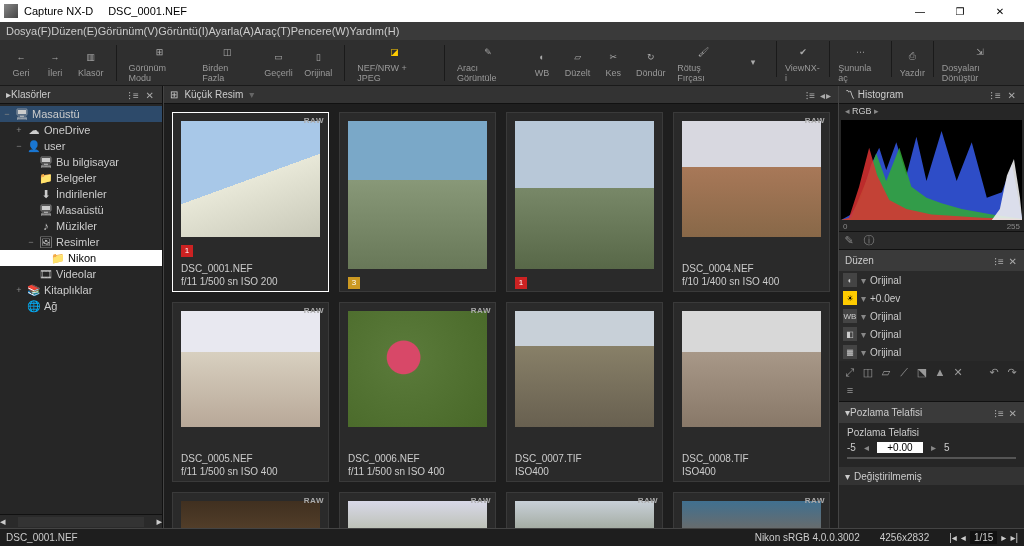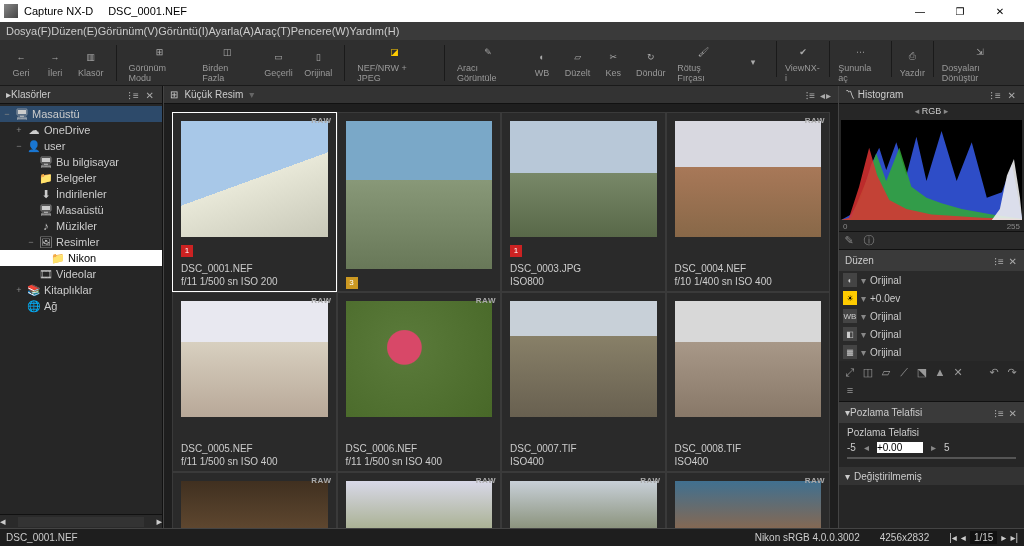--- a/index.html
+++ b/index.html
@@ -23,21 +23,21 @@
 .path{padding:2px 6px;background:#1e1e1e;font-size:10px}
 .tree{flex:1;overflow:auto;padding:2px 0}
 .tree-row{display:flex;align-items:center;height:16px;padding:0 2px;font-size:11px;gap:3px}
 .tree-row .exp{width:10px;text-align:center;color:#888;font-size:9px}
 .tree-row .ic{width:14px;text-align:center}
 .tree-row.sel{background:#fff;color:#000}
 .tree-row.top{background:#2d4a6a}
 .center{flex:1;display:flex;flex-direction:column;background:#1e1e1e;border-left:1px solid #444;border-right:1px solid #444}
 .center-header{height:18px;background:#333;display:flex;align-items:center;padding:0 6px;font-size:10px;gap:6px;border-bottom:1px solid #111}
 .center-header .ctrl{margin-left:auto;letter-spacing:1px;color:#aaa}
-.thumbs{flex:1;overflow:auto;padding:8px;display:grid;grid-template-columns:repeat(4,1fr);gap:0}
+.thumbs{flex:1;overflow:auto;padding:8px;display:grid;grid-template-columns:repeat(4,1fr);gap:10px}
 .thumb{background:#2a2a2a;border:1px solid #3a3a3a;display:flex;flex-direction:column;position:relative;height:180px}
 .thumb.sel{border-color:#fff}
 .thumb .raw-tag{position:absolute;top:3px;right:4px;font-size:8px;color:#aaa;font-weight:bold;letter-spacing:0.5px}
 .thumb .img{flex:1;margin:8px;display:flex;align-items:center;justify-content:center}
 .thumb .img .ph{width:100%;height:100%}
 .thumb .meta{padding:3px 8px;font-size:10px;line-height:13px}
 .thumb .badge{width:12px;height:12px;margin:0 8px 2px;display:inline-block;font-size:8px;color:#fff;text-align:center;line-height:12px}
 .thumb .badge.r{background:#cc2222}
 .thumb .badge.y{background:#cc9922}
 .thumb.short{height:68px}
@@ -47,21 +47,21 @@
 .hist-ticks{display:flex;justify-content:space-between;padding:0 4px;font-size:8px;color:#888}
 .section-head{height:22px;background:#3a3a3a;display:flex;align-items:center;padding:0 6px;font-size:10px;border-top:1px solid #111}
 .section-head .ctrl{margin-left:auto;letter-spacing:1px;color:#aaa}
 .adj-row{display:flex;align-items:center;height:18px;padding:0 4px;gap:4px;font-size:10px;background:#2a2a2a}
 .adj-row .sw{width:14px;height:14px;background:#444;display:flex;align-items:center;justify-content:center;font-size:8px}
 .adj-row .chev{color:#888}
 .tool-row{display:flex;gap:0;padding:2px;background:#262626;flex-wrap:wrap}
 .tool-row div{width:18px;height:18px;display:flex;align-items:center;justify-content:center;color:#999;font-size:11px}
 .exp-body{padding:4px 8px;font-size:10px}
 .exp-slider{display:flex;align-items:center;gap:8px;margin:4px 0}
-.exp-slider .val{background:#fff;color:#000;width:46px;font-size:10px}
+.exp-slider .val{background:#fff;color:#000;width:46px;text-align:center;font-size:10px}
 .exp-slider .track{flex:1;height:2px;background:#555}
 .drop-row{display:flex;align-items:center;height:18px;padding:0 6px;background:#333;font-size:10px;gap:4px}
 .status{height:18px;background:#1e1e1e;border-top:1px solid #444;display:flex;align-items:center;padding:0 6px;font-size:10px;gap:20px}
 .status .sp{flex:1}
 .hscroll{height:14px;background:#2a2a2a;border-top:1px solid #111;display:flex;align-items:center}
 .hscroll .tr{flex:1;height:10px;background:#333;margin:0 12px}
 .icon-tabs{display:flex;height:18px;background:#2a2a2a;border-top:1px solid #111}
 .icon-tabs div{width:20px;display:flex;align-items:center;justify-content:center;color:#888}
 .nav-ctrl{margin-left:auto;display:flex;align-items:center;gap:4px}
 .nav-ctrl .box{background:#111;padding:1px 4px}
@@ -293,24 +293,20 @@
           <div class="img">
             <div class="ph" style="background:linear-gradient(180deg,#7aa8c8 0%,#7aa8c8 40%,#889878 40%,#687858 100%)"></div>
           </div>
           <span class="badge y">3</span>
         </div>
         <div class="thumb">
           <div class="img">
             <div class="ph" style="background:linear-gradient(180deg,#b8c8d8 0%,#b8c8d8 45%,#788868 45%,#586848 100%)"></div>
           </div>
           <span class="badge r">1</span>
-          <div class="meta">
-            <div>DSC_0003.JPG</div>
-            <div>ISO800</div>
-          </div>
         </div>
         <div class="thumb">
           <span class="raw-tag">RAW</span>
           <div class="img">
             <div class="ph" style="background:linear-gradient(180deg,#d8d8e0 0%,#d8d8e0 40%,#a87858 40%,#886848 100%)"></div>
           </div>
           <span style="height:14px;display:block"></span>
           <div class="meta">
             <div>DSC_0004.NEF</div>
             <div>f/10 1/400 sn ISO 400</div>
@@ -383,21 +379,21 @@
           </div>
         </div>
       </div>
   </div>
 
   <div class="right-pane">
     <div class="pane-header">
       <span>〽</span>&nbsp;<span>Histogram</span>
       <span class="ctrl">⁝≡ ✕</span>
     </div>
-    <div style="padding:2px 6px;font-size:9px;text-align:center"><span style="color:#888">◂ </span><span>RGB</span><span style="color:#888"> ▸</span></div>
+    <div style="padding:2px 6px;font-size:9px;text-align:left"><span style="color:#888">◂ </span><span>RGB</span><span style="color:#888"> ▸</span></div>
     <div class="hist-box">
       <svg class="hist-svg" viewBox="0 0 180 90" preserveAspectRatio="none">
         <path d="M0,90 L10,85 20,70 30,40 38,25 45,45 55,20 65,50 75,15 85,55 100,10 115,55 130,20 145,70 160,65 170,40 180,88 L180,90 Z" fill="#3355dd" opacity="0.9"></path>
         <path d="M0,90 L10,88 25,55 35,30 45,55 58,25 70,60 85,70 100,75 120,80 150,85 180,89 L180,90 Z" fill="#33aa33" opacity="0.85"></path>
         <path d="M0,90 L8,88 18,60 28,25 36,50 48,72 65,80 90,85 140,88 180,89 L180,90 Z" fill="#dd3333" opacity="0.85"></path>
         <path d="M150,90 158,80 165,50 172,35 178,70 180,88 L180,90 Z" fill="#eeeeee" opacity="0.9"></path>
       </svg>
     </div>
     <div class="hist-ticks">
         <span>0</span>

